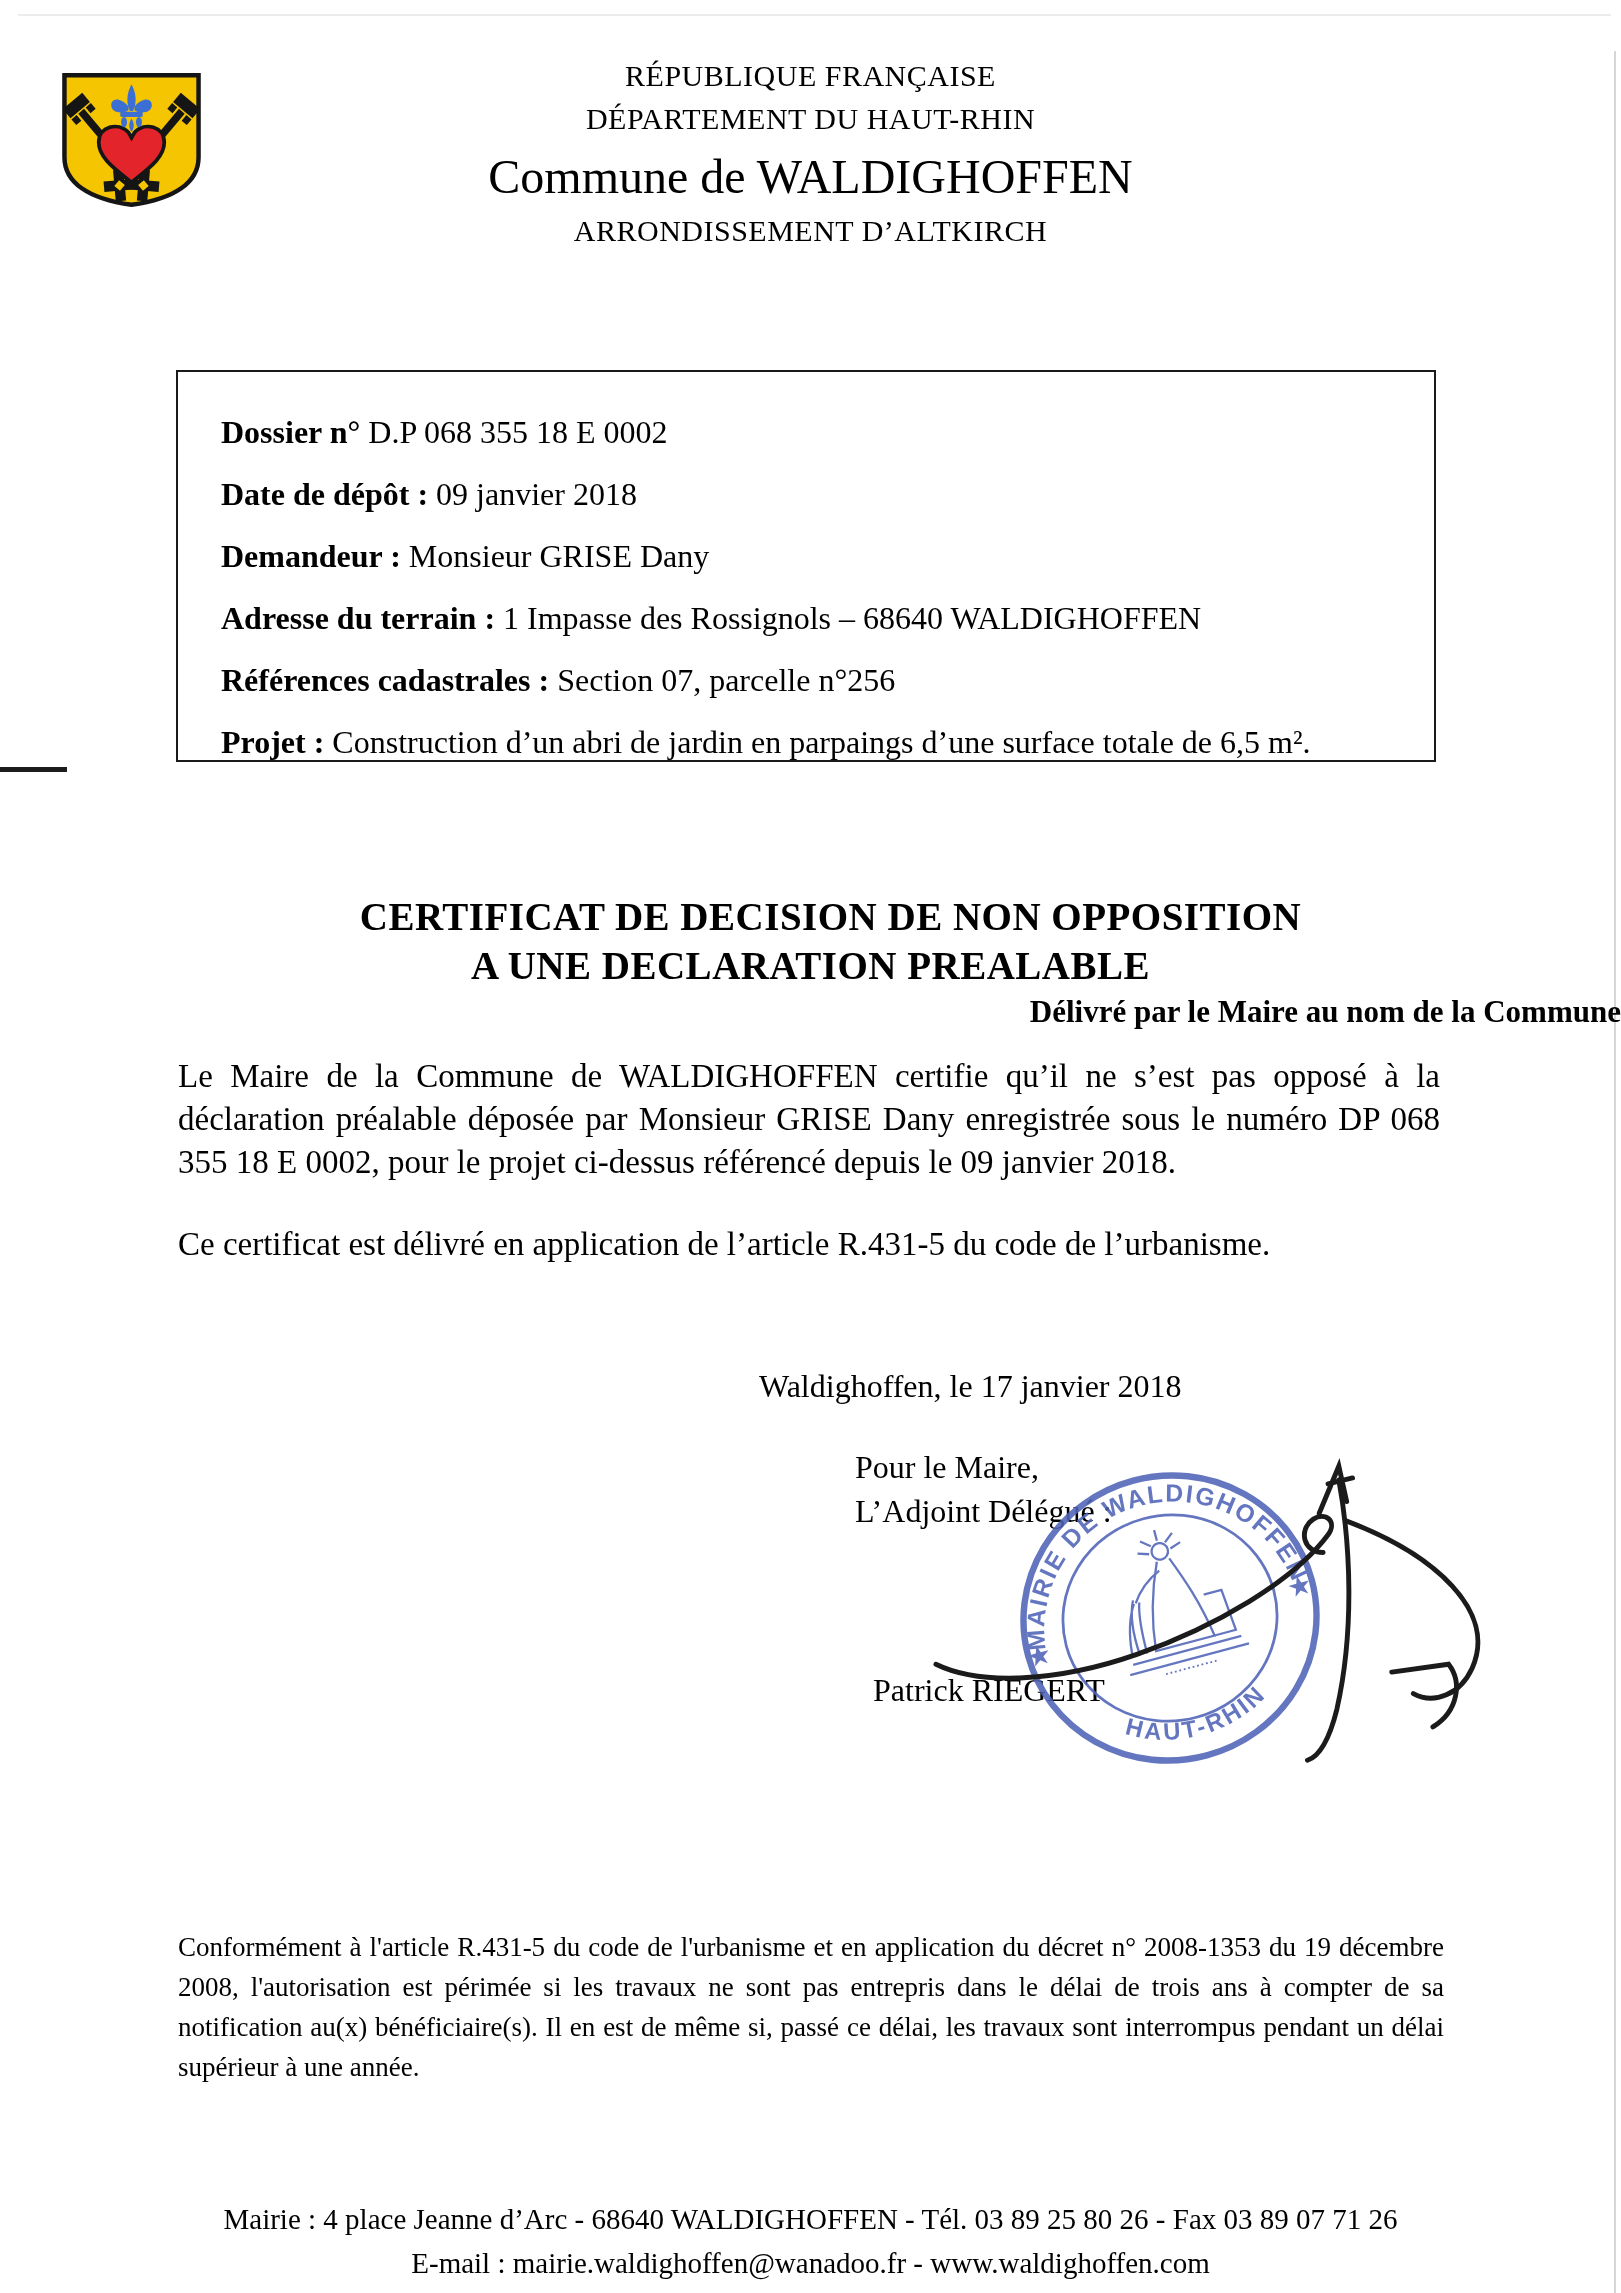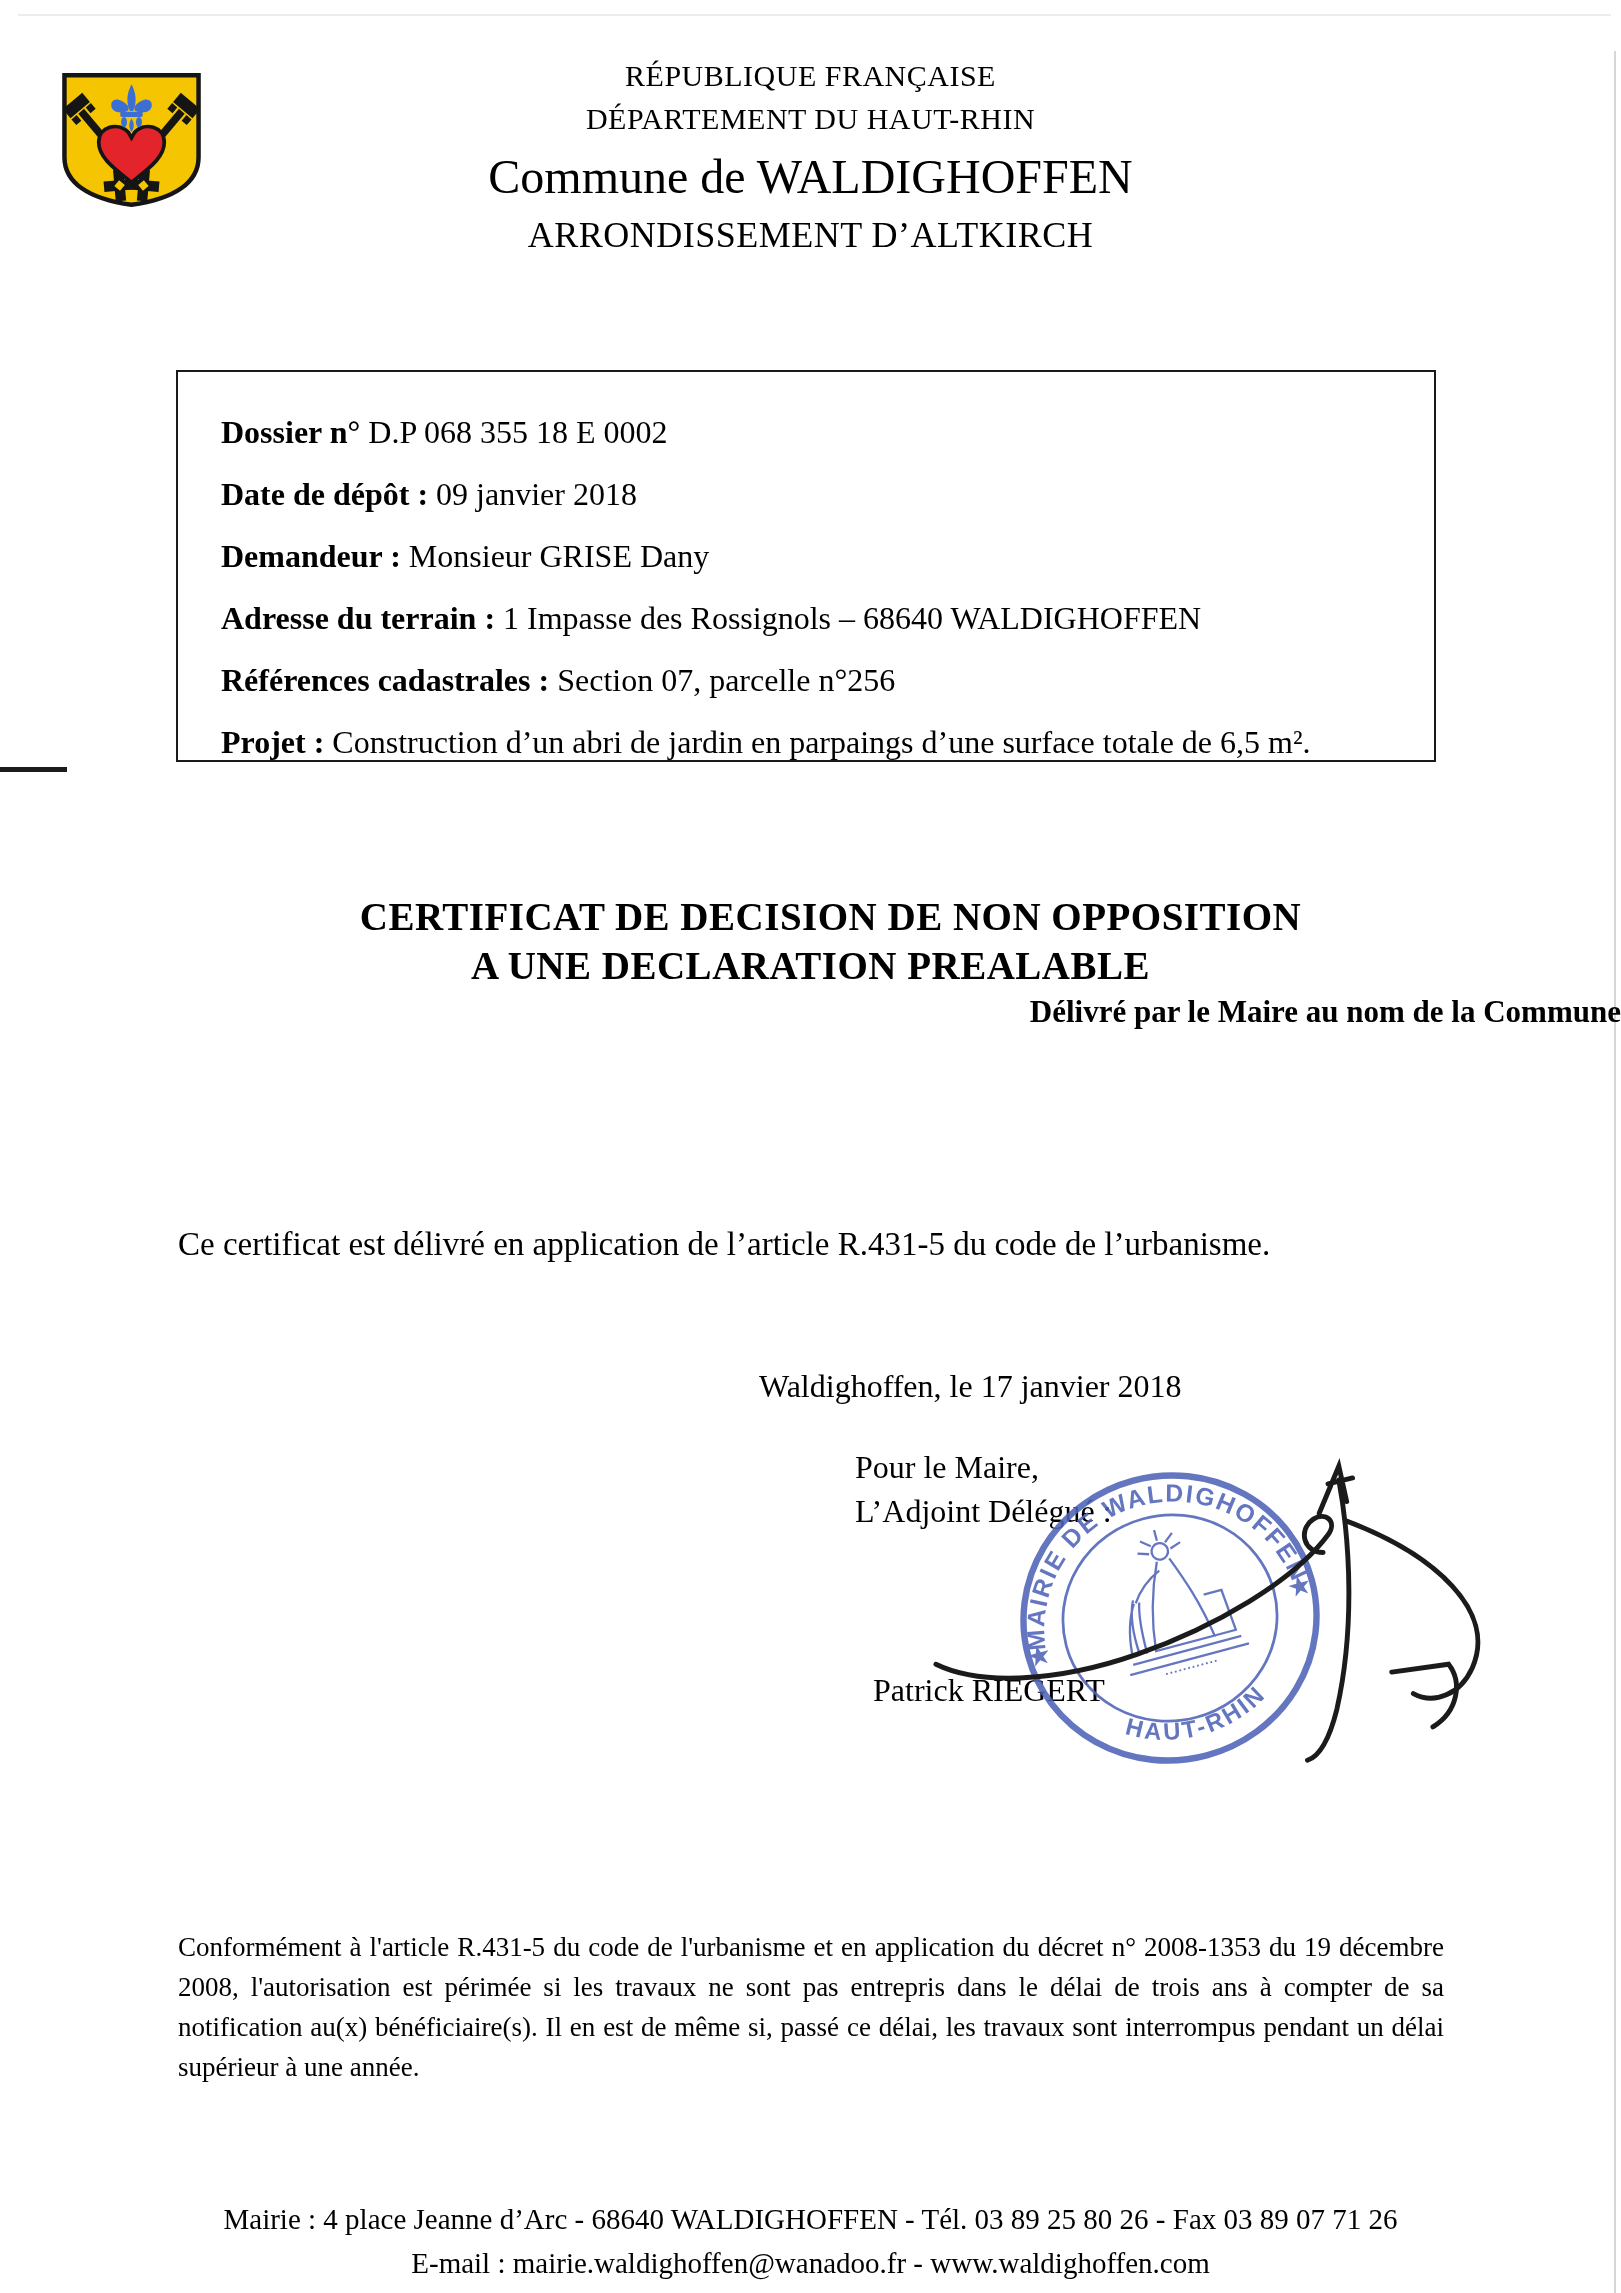--- a/index.html
+++ b/index.html
@@ -15,21 +15,21 @@
   .abs{position:absolute;}
   
   .scan-top{top:13.7px;left:17.6px;right:9.8px;height:2px;background:#ececec;}
   .scan-right{top:51px;right:4.9px;width:2px;bottom:0;background:#d6d6d6;}
   .fold-dash{left:0;top:767px;width:67px;height:4.9px;background:#1c1c1c;}
   
   .hdr{left:0;right:0;text-align:center;}
   .hdr-line1{top:59px;font-size:30px;letter-spacing:0.5px;}
   .hdr-line2{top:102px;font-size:30px;letter-spacing:0.5px;}
   .hdr-commune{top:149px;font-size:48px;}
-  .hdr-line4{top:214px;font-size:36px;letter-spacing:0.5px;}
+  .hdr-line4{top:214px;font-size:30px;letter-spacing:0.5px;}
   .crest{left:57px;top:51px;width:149px;height:178px;}
   
   .dossier-box{
     left:176px;top:370px;width:1260px;height:392px;
     border:2.9px solid #1a1a1a;box-sizing:border-box;
     padding:29px 39px 0 43px;
   }
   .box-row{font-size:32px;line-height:62px;white-space:nowrap;}
   .box-row .b{font-weight:bold;}
   
@@ -130,20 +130,21 @@
     </div>
     <div class="box-row">
       <span class="b">Projet :</span><span> Construction d’un abri de jardin en parpaings d’une surface totale de 6,5 m².</span>
     </div>
   </div>
 
   <div class="abs title1">CERTIFICAT DE DECISION DE NON OPPOSITION</div>
   <div class="abs title2">A UNE DECLARATION PREALABLE</div>
   <div class="abs subtitle">Délivré par le Maire au nom de la Commune</div>
 
+  <div class="abs para1">Le Maire de la Commune de WALDIGHOFFEN certifie qu’il ne s’est pas opposé à la déclaration préalable déposée par Monsieur GRISE Dany enregistrée sous le numéro DP 068 355 18 E 0002, pour le projet ci-dessus référencé depuis le 09 janvier 2018.</div>
   <div class="abs para2">Ce certificat est délivré en application de l’article R.431-5 du code de l’urbanisme.</div>
 
   <div class="abs place-date">Waldighoffen, le 17 janvier 2018</div>
   <div class="abs for-line">Pour le Maire,</div>
   <div class="abs role-line">L’Adjoint Délégué :</div>
   <div class="abs signer">Patrick RIEGERT</div>
 
   <div class="abs stamp">
     <svg viewBox="0 0 340 330" width="312" height="312">
       <ellipse cx="170" cy="165" rx="160" ry="155" fill="none" stroke="#5064B8" stroke-width="7"></ellipse>

